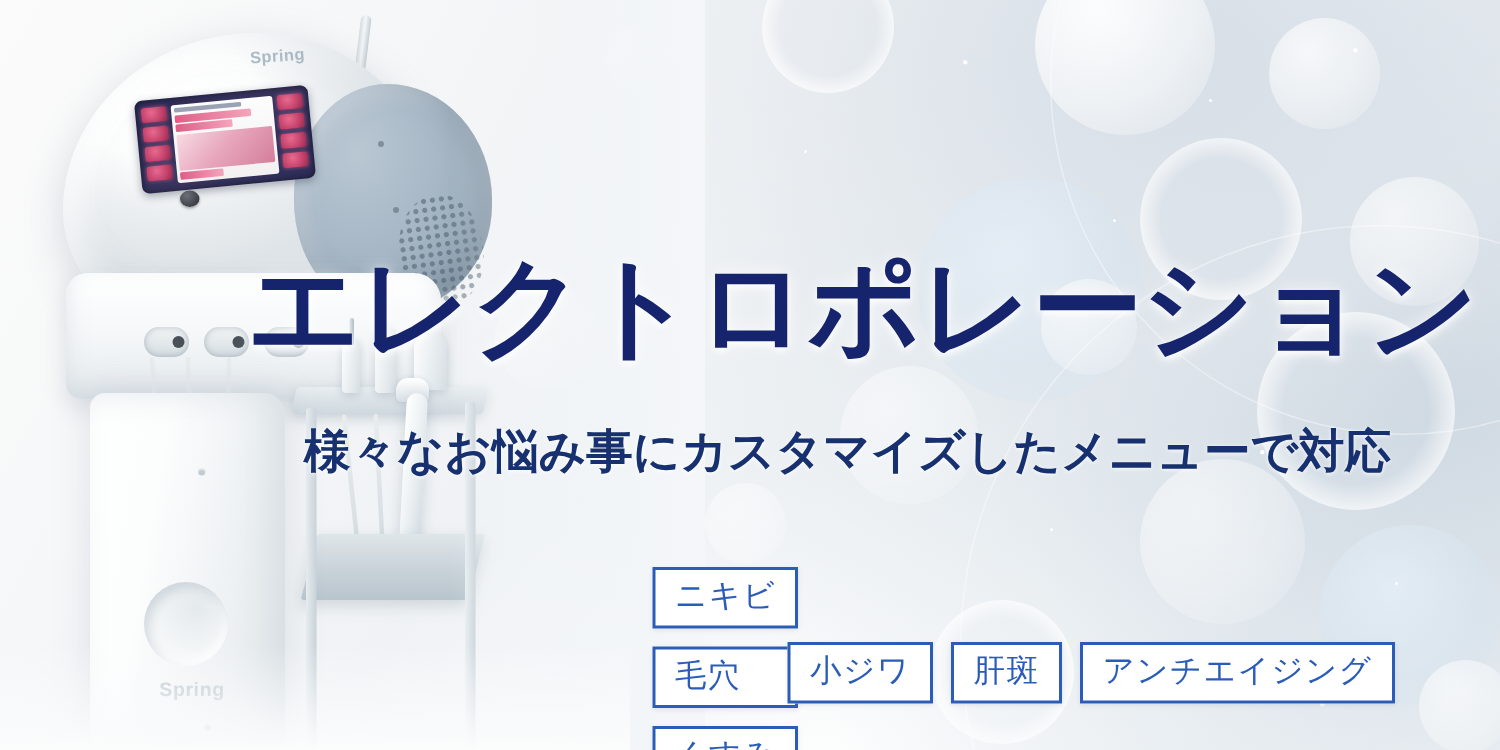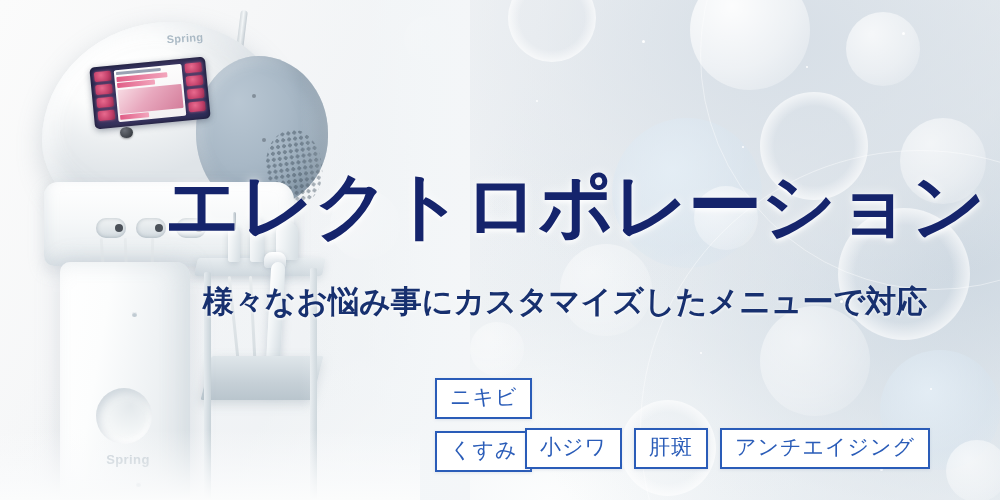--- a/index.html
+++ b/index.html
@@ -319,20 +319,21 @@
 
     <div class="photo-fade"></div>
     <div class="photo-fade-b"></div>
   </div>
 
   <div id="maintitle">エレクトロポレーション</div>
   <div id="subtitle">様々なお悩み事にカスタマイズしたメニューで対応</div>
 
   <div class="tag-row" id="tag-row-1">
     <div class="tag">ニキビ</div>
+    <div class="tag">毛穴</div>
     <div class="tag">くすみ</div>
   </div>
 
   <div class="tag-row" id="tag-row-2">
     <div class="tag">小ジワ</div>
     <div class="tag">肝斑</div>
     <div class="tag">アンチエイジング</div>
   </div>
 
 </div>

